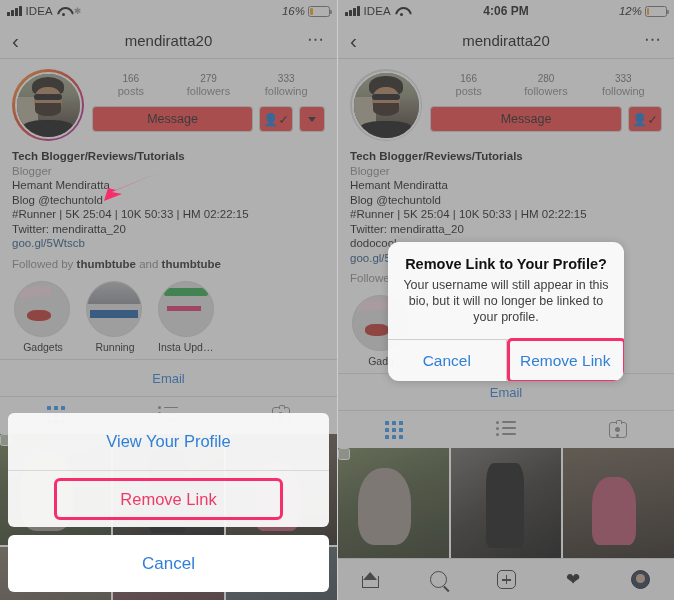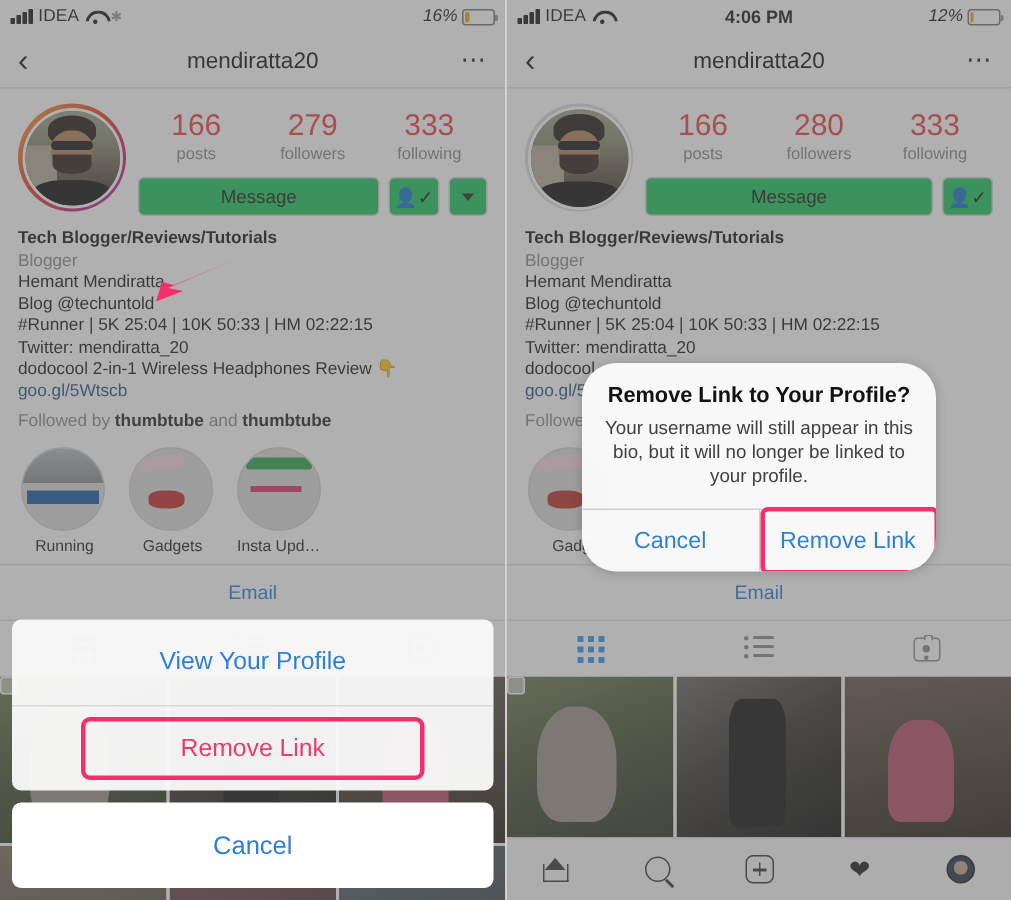--- a/index.html
+++ b/index.html
@@ -88,25 +88,25 @@
   .av-glass { position:absolute; left:28%; top:33%; width:44%; height:9%;
     background:#1b1b20; border-radius:3px; }
   .av-beard { position:absolute; left:30%; top:47%; width:40%; height:20%;
     background:#33261f; border-radius:0 0 50% 50%; }
   .av-body { position:absolute; left:10%; bottom:0; width:80%; height:26%;
     background:#161616; border-radius:40% 40% 0 0; }
 
   .stats-col { flex:1; padding-left:8px; }
   .stats { display:flex; }
   .stat { flex:1; text-align:center; padding-top:4px; }
-  .stat .num { font-size:20px; color:#ef4444; }
+  .stat .num { font-size:10px; color:#737373; }
   .stat .lbl { font-size:11px; color:#8b8b8b; margin-top:1px; }
   .actions { display:flex; gap:6px; margin-top:9px; }
   .btn {
-    height:26px; border:1px solid #d3d3d3; border-radius:4px; background:#22c55e;
+    height:26px; border:1px solid #d3d3d3; border-radius:4px; background:#ef4444;
     display:flex; align-items:center; justify-content:center;
     font-size:12.5px; color:#1f1f1f;
   }
   .btn.msg { flex:1; }
   .btn.icon { width:34px; }
   .btn.caret { width:26px; }
   .pers-check { display:flex; align-items:center; gap:1px; }
   .caret-dn { width:0;height:0;border-left:4.5px solid transparent;border-right:4.5px solid transparent;
     border-top:5px solid #2b2b2b; }
 
@@ -222,21 +222,21 @@
     left:46px; right:46px; top:7px; bottom:7px; pointer-events:none;
   }
   .sheet-item.danger { color:#ee3a68; }
 
   
   .alert-wrap {
     position:absolute; left:50%; top:242px; transform:translateX(-50%);
     width:236px; z-index:60;
   }
   .alert {
-    background:rgba(250,250,250,0.97); border-radius:23px; overflow:hidden;
+    background:rgba(250,250,250,0.97); border-radius:11px; overflow:hidden;
     box-shadow:0 1px 8px rgba(0,0,0,.18);
   }
   .alert-body { padding:14px 14px 14px 14px; text-align:center; }
   .alert-title { font-size:14.5px; font-weight:bold; color:#121212; }
   .alert-msg { font-size:12.5px; color:#404040; line-height:16px; margin-top:5px; }
   .alert-btns { display:flex; border-top:1px solid #cfcfcf; }
   .alert-btn {
     flex:1; height:41px; display:flex; align-items:center; justify-content:center;
     font-size:15.5px; color:#2f7fd6; position:relative;
   }
@@ -326,36 +326,35 @@
       </div>
     </div>
 
     <div class="bio">
       <div class="name">Tech Blogger/Reviews/Tutorials</div>
       <div class="cat">Blogger</div>
       <div>Hemant Mendiratta</div>
       <div>Blog @techuntold</div>
       <div>#Runner | 5K 25:04 | 10K 50:33 | HM 02:22:15</div>
       <div>Twitter: mendiratta_20</div>
-      <div>dodocool 2-in-1 Wireless Headphones Review 👇</div>
       <div class="link">goo.gl/5Wtscb</div>
     </div>
 
     <div class="followed">
       <span>Followed by </span><b>thumbtube</b><span> and </span><b>thumbtube</b>
     </div>
 
     <div class="highlights">
+      <div class="hl">
+        <div class="circ hl1"></div>
+        <div class="lbl">Gadgets</div>
+      </div>
       <div class="hl">
         <div class="circ hl2"></div>
         <div class="lbl">Running</div>
-      </div>
-      <div class="hl">
-        <div class="circ hl1"></div>
-        <div class="lbl">Gadgets</div>
       </div>
       <div class="hl">
         <div class="circ hl3"></div>
         <div class="lbl">Insta Updat...</div>
       </div>
     </div>
 
     <div class="email-row">
       <span class="email">Email</span>
     </div>

